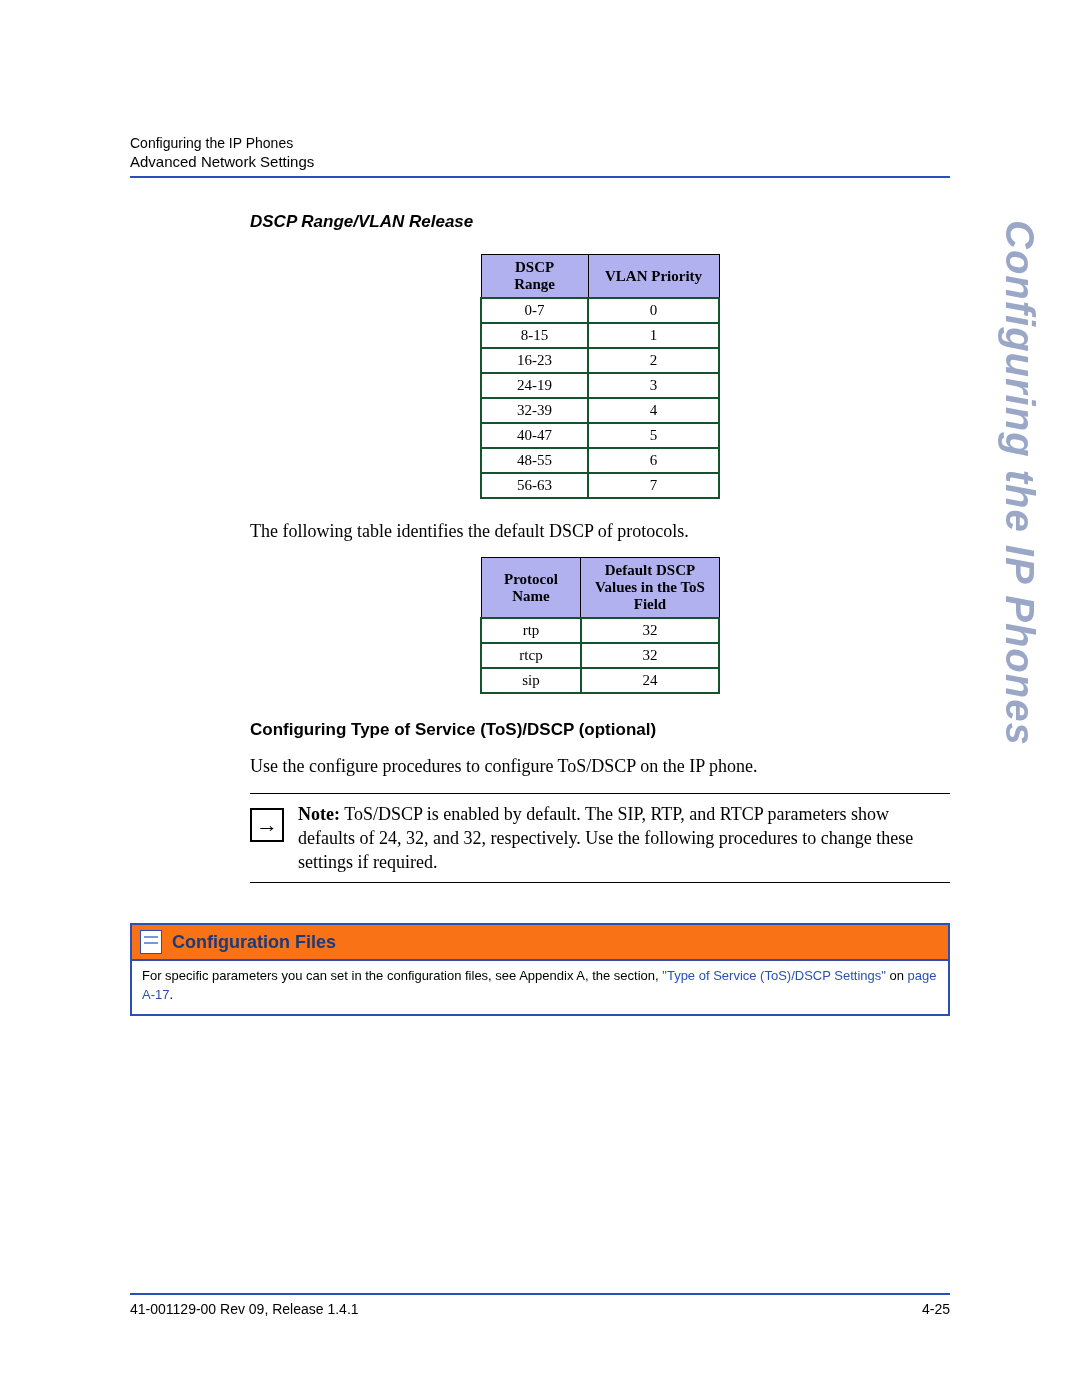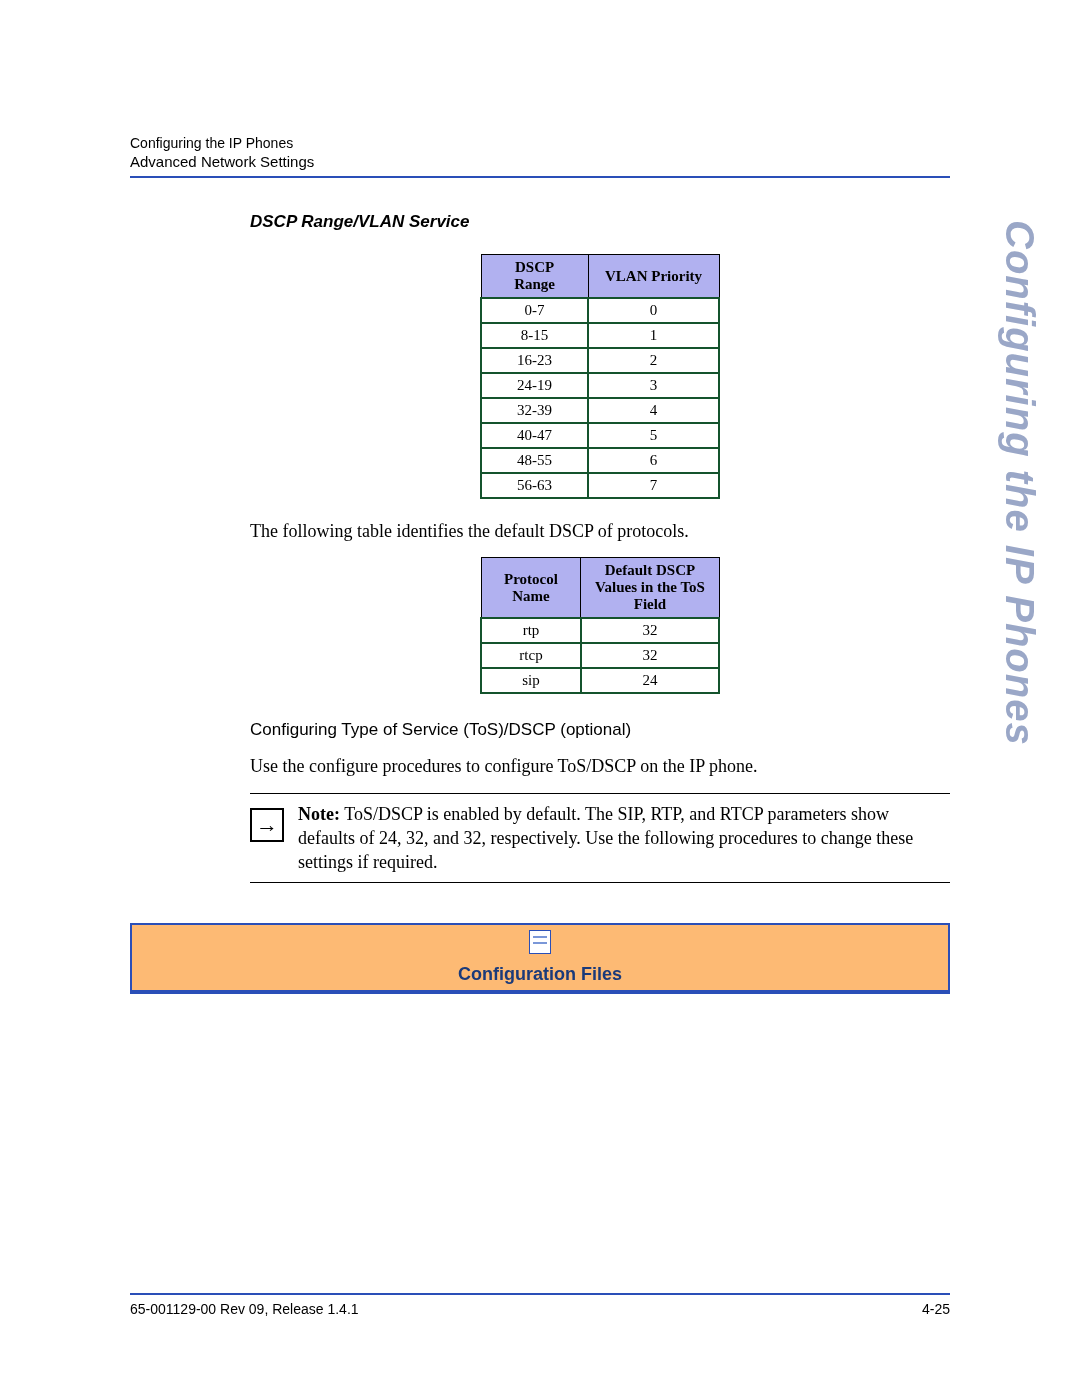--- a/index.html
+++ b/index.html
@@ -33,21 +33,21 @@
     margin-left: 120px;
     margin-right: 0;
   }
   .h3 {
     font-weight: bold;
     font-style: italic;
     font-size: 17px;
     margin-bottom: 22px;
   }
   .h3b {
-    font-weight: normal;
+    font-weight: bold;
     font-size: 17px;
     margin: 26px 0 14px 0;
   }
   .body-text {
     font-family: "Times New Roman", Times, serif;
     font-size: 18px;
     line-height: 1.35;
     margin: 14px 0;
   }
   table.data {
@@ -97,27 +97,26 @@
   .note-text {
     font-family: "Times New Roman", Times, serif;
     font-size: 18px;
     line-height: 1.35;
   }
   .config-box {
     border: 2px solid #2a4fb8;
     margin-top: 30px;
   }
   .config-head {
-    background: #fdba74;
+    background: #f97316;
     border-bottom: 2px solid #2a4fb8;
     display: flex;
     align-items: center;
     padding: 5px 8px;
     gap: 10px;
-    flex-direction: column;
   }
   .config-icon {
     width: 20px;
     height: 22px;
     border: 1px solid #2a4fb8;
     background: #fff;
     position: relative;
     flex-shrink: 0;
   }
   .config-icon::before,
@@ -181,21 +180,21 @@
   <div>
     <div class="header-small">Configuring the IP Phones</div>
     <div class="header-sub">Advanced Network Settings</div>
     <hr class="header-rule">
   </div>
 
   <div class="side-title">Configuring the IP Phones</div>
 
   <div class="content">
 
-    <div class="h3">DSCP Range/VLAN Service</div>
+    <div class="h3">DSCP Range/VLAN Release</div>
 
     <table class="data" style="width:240px;">
       <thead>
         <tr>
           <th style="width:45%">DSCP Range</th>
           <th>VLAN Priority</th>
         </tr>
       </thead>
       <tbody>
         <tr>
@@ -269,23 +268,26 @@
       </div>
     </div>
 
   </div>
 
   <div class="config-box">
     <div class="config-head">
       <div class="config-icon"></div>
       <div class="config-title">Configuration Files</div>
     </div>
+    <div class="config-body">
+      <span>For specific parameters you can set in the configuration files, see Appendix A, the section, </span><a href="#">"Type of Service (ToS)/DSCP Settings"</a><span> on </span><a href="#">page A-17</a><span>.</span>
+    </div>
   </div>
 
   <div class="footer">
     <hr class="footer-rule">
     <div class="footer-row">
-      <span>65-001129-00 Rev 09, Release 1.4.1</span>
+      <span>41-001129-00 Rev 09, Release 1.4.1</span>
       <span>4-25</span>
     </div>
   </div>
 
 </div>
 
 </body></html>

